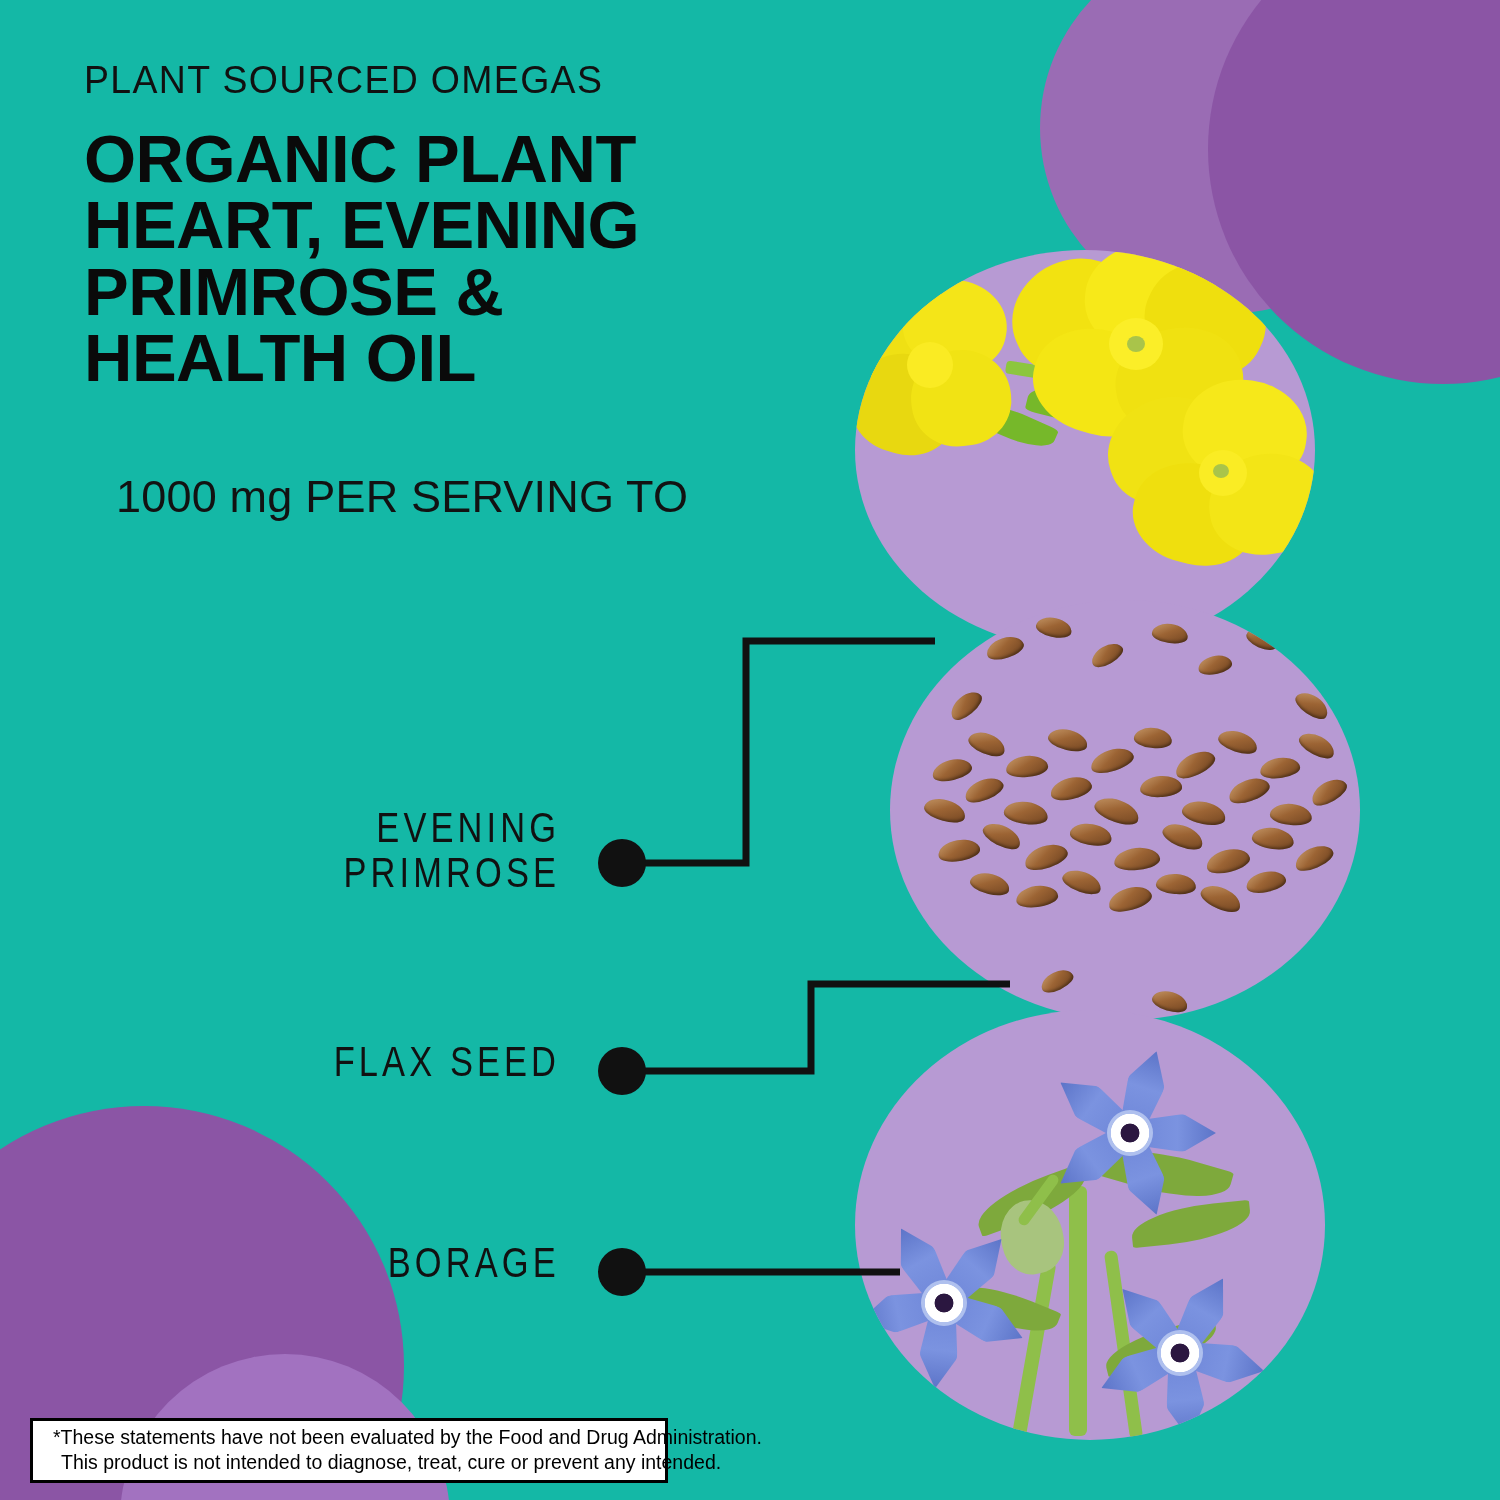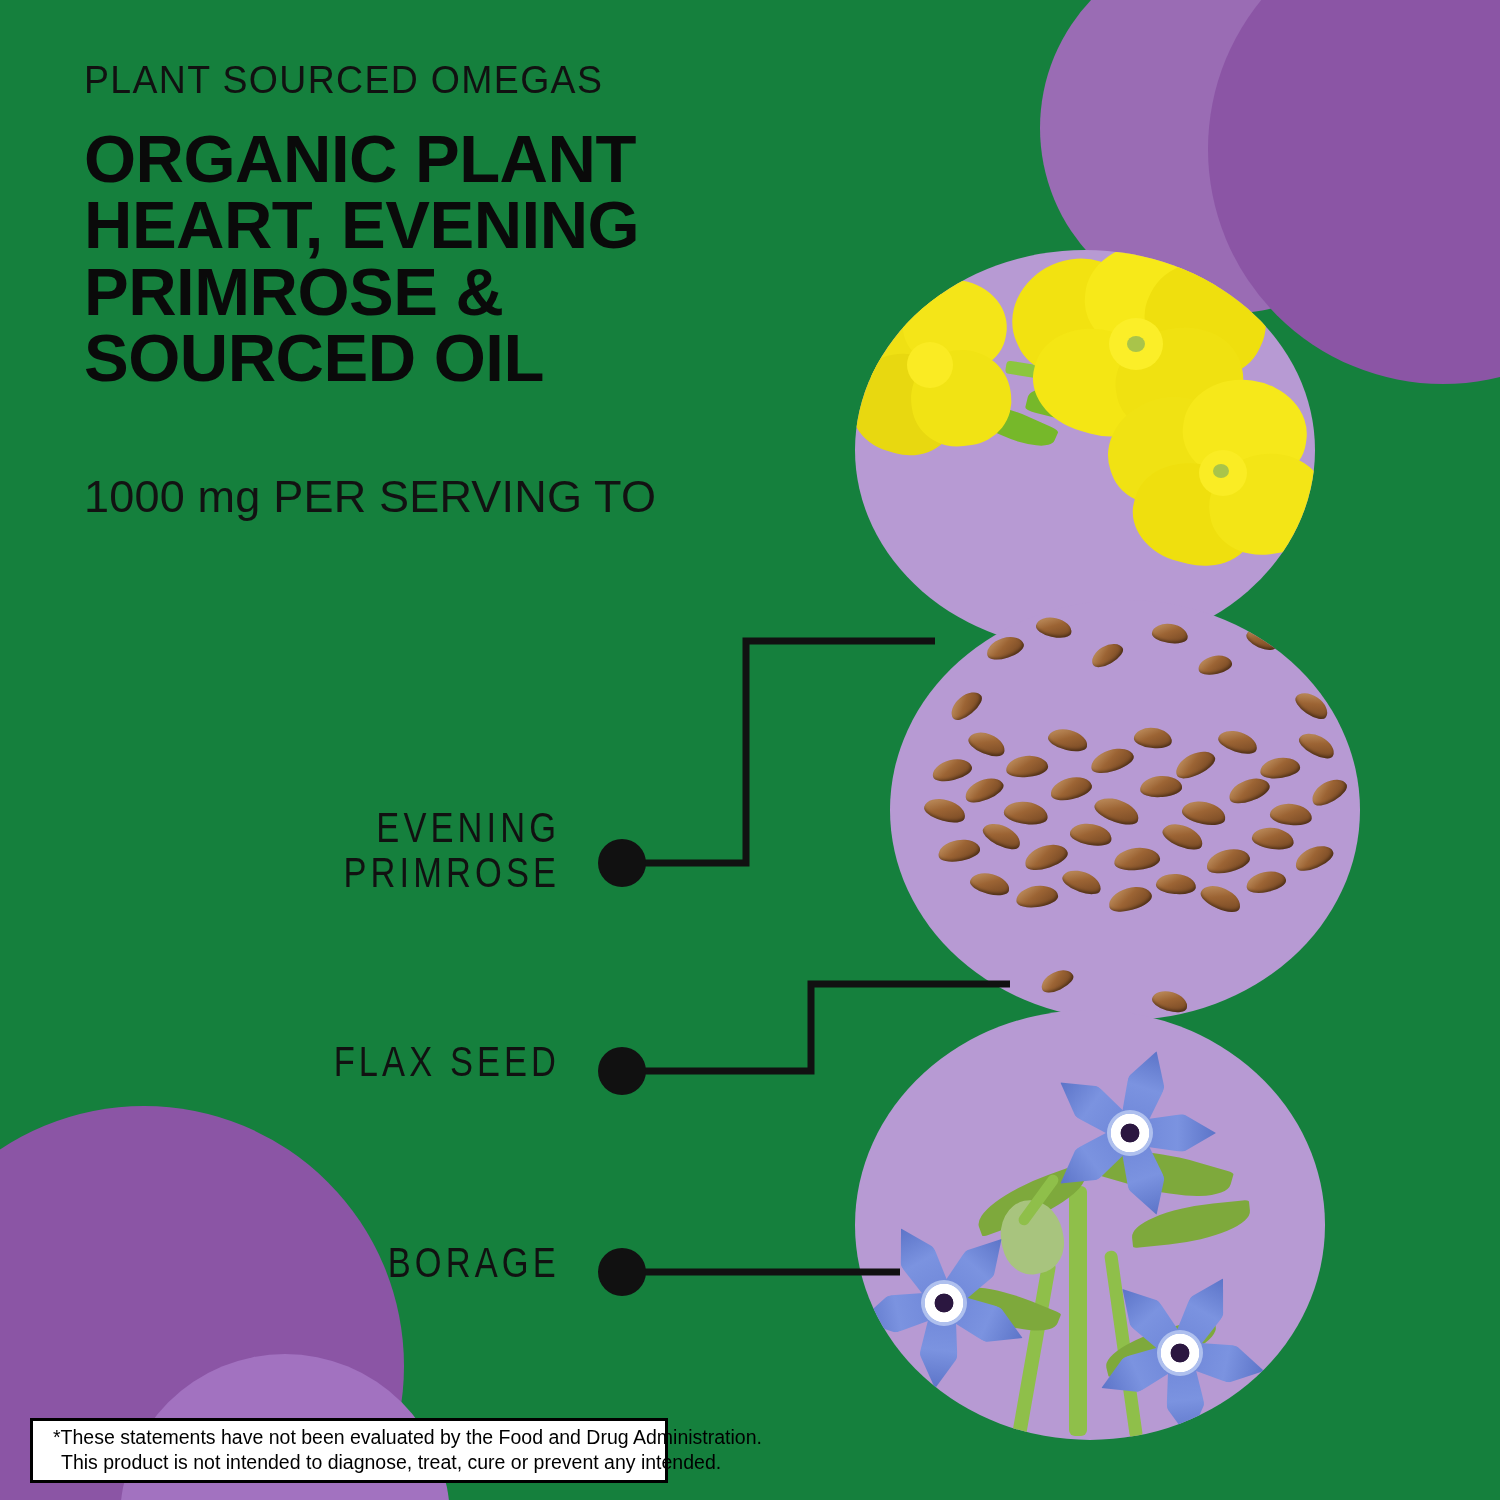--- a/index.html
+++ b/index.html
@@ -2,21 +2,21 @@
 <html><head>
 <meta charset="utf-8">
 <style>
   html,body{margin:0;padding:0;}
   body{
     width:1500px;height:1500px;
     background:#ffffff;
     font-family:"Liberation Sans", sans-serif;
     overflow:hidden;
   }
-  #stage{position:relative;width:1500px;height:1500px;overflow:hidden;background:#15803d;}
+  #stage{position:relative;width:1500px;height:1500px;overflow:hidden;background:#14b8a6;}
 
   
   .deco{position:absolute;border-radius:50%;}
   #deco-tr-light{width:372px;height:372px;left:1040px;top:-58px;background:#9A6CB4;}
   #deco-tr-dark{width:470px;height:470px;left:1208px;top:-86px;background:#8B55A5;}
   #deco-bl-dark{width:520px;height:520px;left:-116px;top:1106px;background:#8B55A5;}
   #deco-bl-light{width:330px;height:330px;left:120px;top:1354px;background:#A272C0;}
 
   
   #eyebrow{
@@ -30,21 +30,21 @@
     position:absolute;left:84px;top:126px;width:640px;
     font-size:67px;line-height:0.99;font-weight:bold;color:#0a0a0a;
     letter-spacing:-0.5px;
   }
   #headline div{white-space:nowrap;}
   #subhead{
     position:absolute;left:84px;top:470px;width:680px;
     font-size:45px;line-height:1.18;color:#121212;font-weight:400;
     letter-spacing:.2px;
   }
-  #subhead div{white-space:nowrap;}
+  #subhead div{white-space:nowrap;margin-left:32px;}
 
   
   .photo-circle{position:absolute;border-radius:50%;overflow:hidden;background:#B79AD3;}
   #circle-primrose{width:460px;height:400px;left:855px;top:250px;}
   #circle-flax{width:470px;height:420px;left:890px;top:600px;}
   #circle-borage{width:470px;height:430px;left:855px;top:1010px;}
 
   
   .pr-petal{position:absolute;border-radius:50% 50% 46% 46%;background:#F2E312;}
   .pr-core{position:absolute;border-radius:50%;background:#FBEB1B;}
@@ -240,21 +240,21 @@
       <div class="bo-center"></div>
     </div>
   </div>
 
   <div id="eyebrow">PLANT SOURCED OMEGAS</div>
 
   <div id="headline">
     <div>ORGANIC PLANT</div>
     <div>HEART, EVENING</div>
     <div>PRIMROSE &amp;</div>
-    <div>SOURCED OIL</div>
+    <div>HEALTH OIL</div>
   </div>
 
   <div id="subhead">
     <div>1000 mg PER SERVING TO</div>
   </div>
 
   <svg id="connectors" viewBox="0 0 1500 1500">
 
     <path d="M 622 863 L 746 863 L 746 641 L 935 641" fill="none" stroke="#111111" stroke-width="7"></path>
     <circle cx="622" cy="863" r="24" fill="#111111"></circle>

